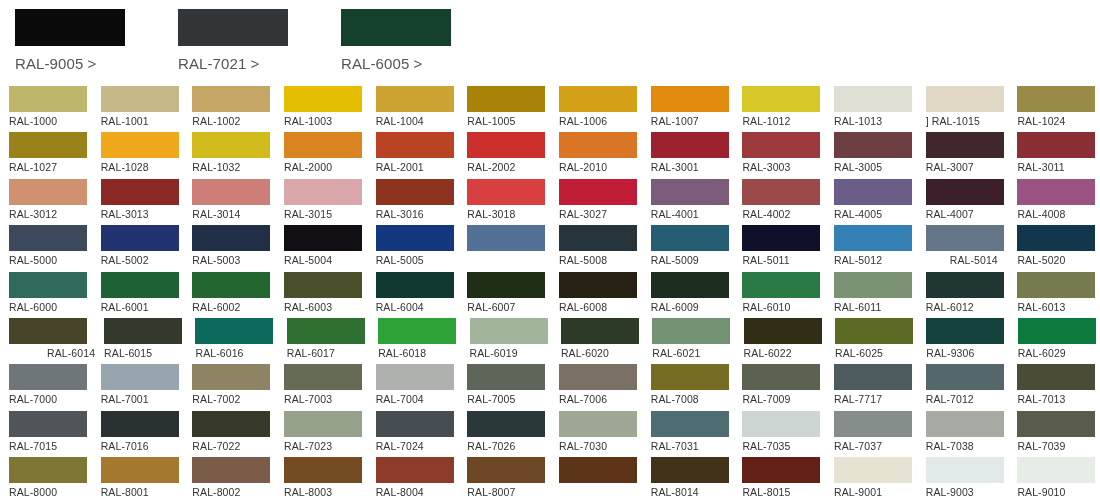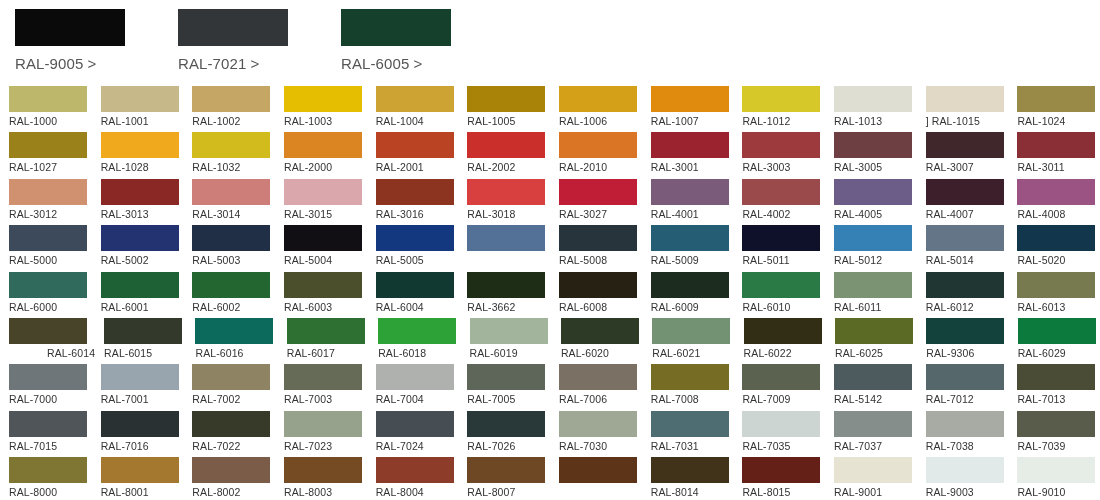--- a/index.html
+++ b/index.html
@@ -295,21 +295,21 @@
         <a class="swatch-cell" href="#">
           <span class="swatch-box" style="background-color: rgb(15, 16, 41);"></span>
           <span class="swatch-label" style="color: rgb(51, 51, 51);">RAL-5011</span>
         </a>
         <a class="swatch-cell" href="#">
           <span class="swatch-box" style="background-color: rgb(53, 128, 180);"></span>
           <span class="swatch-label" style="color: rgb(51, 51, 51);">RAL-5012</span>
         </a>
         <a class="swatch-cell" href="#">
           <span class="swatch-box" style="background-color: rgb(101, 117, 136);"></span>
-          <span class="swatch-label" style="color: rgb(51, 51, 51);">RAL-5014</span>
+          <span class="swatch-label" style="color: rgb(51, 51, 51); margin-left: 24px;">RAL-5014</span>
         </a>
         <a class="swatch-cell" href="#">
           <span class="swatch-box" style="background-color: rgb(18, 54, 75);"></span>
           <span class="swatch-label" style="color: rgb(51, 51, 51);">RAL-5020</span>
         </a>
       </div>
       <div class="grid-row">
         <a class="swatch-cell" href="#">
           <span class="swatch-box" style="background-color: rgb(47, 106, 93);"></span>
           <span class="swatch-label" style="color: rgb(51, 51, 51);">RAL-6000</span>
@@ -325,21 +325,21 @@
         <a class="swatch-cell" href="#">
           <span class="swatch-box" style="background-color: rgb(76, 79, 44);"></span>
           <span class="swatch-label" style="color: rgb(51, 51, 51);">RAL-6003</span>
         </a>
         <a class="swatch-cell" href="#">
           <span class="swatch-box" style="background-color: rgb(18, 56, 50);"></span>
           <span class="swatch-label" style="color: rgb(51, 51, 51);">RAL-6004</span>
         </a>
         <a class="swatch-cell" href="#">
           <span class="swatch-box" style="background-color: rgb(30, 46, 22);"></span>
-          <span class="swatch-label" style="color: rgb(51, 51, 51);">RAL-3662</span>
+          <span class="swatch-label" style="color: rgb(51, 51, 51);">RAL-6007</span>
         </a>
         <a class="swatch-cell" href="#">
           <span class="swatch-box" style="background-color: rgb(38, 33, 18);"></span>
           <span class="swatch-label" style="color: rgb(51, 51, 51);">RAL-6008</span>
         </a>
         <a class="swatch-cell" href="#">
           <span class="swatch-box" style="background-color: rgb(28, 44, 30);"></span>
           <span class="swatch-label" style="color: rgb(51, 51, 51);">RAL-6009</span>
         </a>
         <a class="swatch-cell" href="#">
@@ -441,21 +441,21 @@
         <a class="swatch-cell" href="#">
           <span class="swatch-box" style="background-color: rgb(118, 108, 35);"></span>
           <span class="swatch-label" style="color: rgb(51, 51, 51);">RAL-7008</span>
         </a>
         <a class="swatch-cell" href="#">
           <span class="swatch-box" style="background-color: rgb(91, 99, 80);"></span>
           <span class="swatch-label" style="color: rgb(51, 51, 51);">RAL-7009</span>
         </a>
         <a class="swatch-cell" href="#">
           <span class="swatch-box" style="background-color: rgb(78, 91, 94);"></span>
-          <span class="swatch-label" style="color: rgb(51, 51, 51);">RAL-5142</span>
+          <span class="swatch-label" style="color: rgb(51, 51, 51);">RAL-7717</span>
         </a>
         <a class="swatch-cell" href="#">
           <span class="swatch-box" style="background-color: rgb(86, 103, 108);"></span>
           <span class="swatch-label" style="color: rgb(51, 51, 51);">RAL-7012</span>
         </a>
         <a class="swatch-cell" href="#">
           <span class="swatch-box" style="background-color: rgb(75, 76, 53);"></span>
           <span class="swatch-label" style="color: rgb(51, 51, 51);">RAL-7013</span>
         </a>
       </div>

